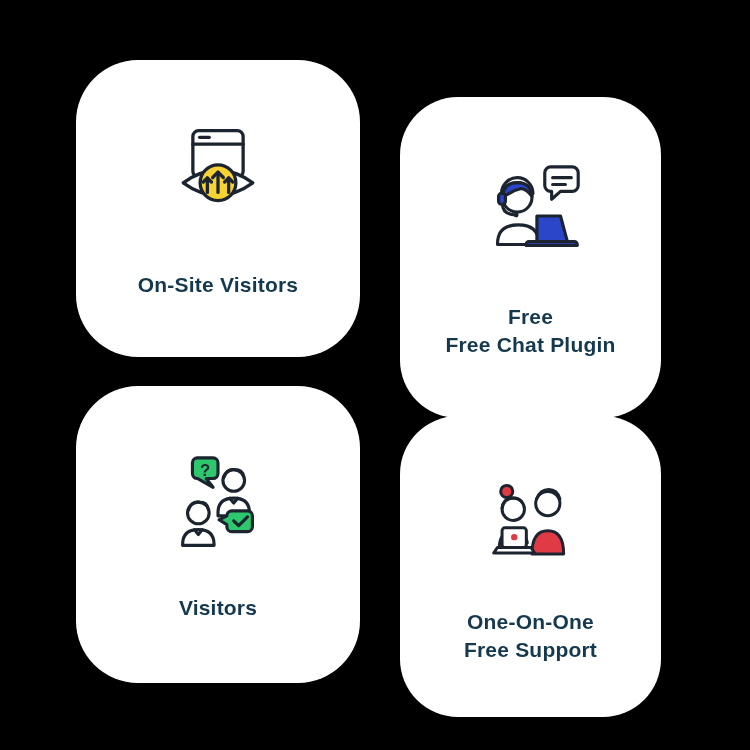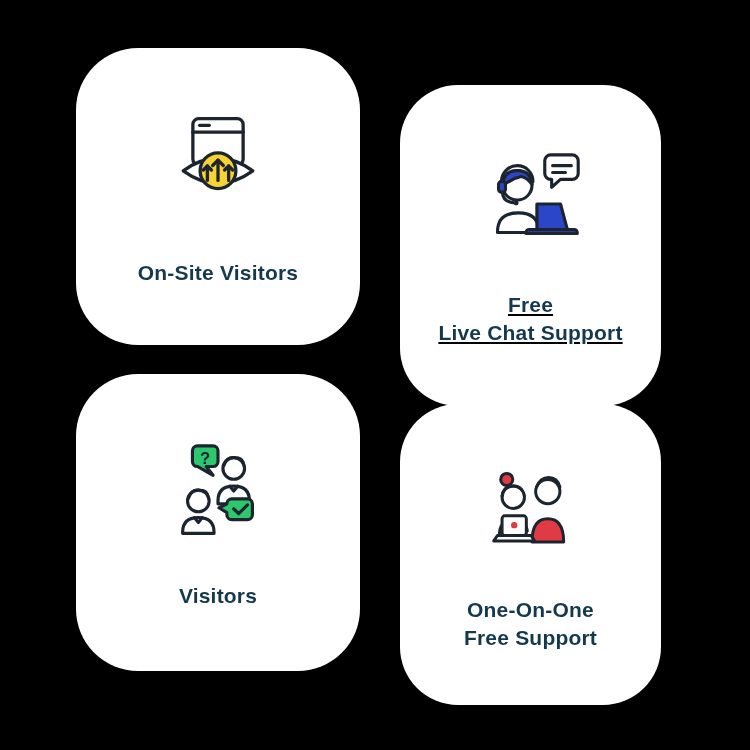--- a/index.html
+++ b/index.html
@@ -3,42 +3,42 @@
 <meta charset="utf-8">
 <style>
   html,body { margin:0; padding:0; }
   body {
     width:750px; height:750px;
     background:#000000;
     font-family:"Liberation Sans", sans-serif;
     position:relative;
     overflow:hidden;
   }
-  .stage { position:absolute; inset:0; }
+  .stage { position:absolute; inset:0;margin-top:12px; }
   .card {
     position:absolute;
     background:#ffffff;
     display:flex;
     flex-direction:column;
     align-items:center;
     justify-content:center;
     box-sizing:border-box;
   }
   .card .icon { display:block; }
   .card .title {
     font-weight:700;
     font-size:21px;
     line-height:1.33;
     letter-spacing:0.2px;
     color:#14394e;
     text-align:center;
   }
   
   #card-1 { left:76px;  top:48px;  width:284px; height:297px; border-radius:62px; gap:36px; }
-  #card-2 { left:400px; top:85px;  width:261px; height:321px; border-radius:58px; gap:28px;text-decoration:underline; }
+  #card-2 { left:400px; top:85px;  width:261px; height:321px; border-radius:58px; gap:28px; }
   #card-3 { left:76px;  top:374px; width:284px; height:297px; border-radius:62px; gap:28px; }
   #card-4 { left:400px; top:404px; width:261px; height:301px; border-radius:58px; gap:26px; }
   #card-1 .icon { width:116px; height:116px; }
   #card-2 .icon { width:118px; height:118px; }
   #card-3 .icon { width:118px; height:118px; }
   #card-4 .icon { width:112px; height:112px; }
 </style>
 </head>
 <body>
 
@@ -77,21 +77,21 @@
         <path d="M30 37 a16 16 0 0 1 32 0"></path>
         <rect x="27" y="37" width="7" height="11" rx="3" fill="#2b46c8"></rect>
         <path d="M31 48 q0 10 13 11"></path>
         <circle cx="45" cy="59" r="2.4" fill="#1c2430" stroke="none"></circle>
         <path d="M66 60 h24 l7 26 h-31 z" fill="#2b46c8"></path>
         <path d="M58 86 h46 a3 3 0 0 1 3 3 v1 h-52 v-1 a3 3 0 0 1 3 -3 z" fill="#2b46c8"></path>
       </g>
     </svg>
     <div class="title">
       <div>Free</div>
-      <div>Live Chat Support</div>
+      <div>Free Chat Plugin</div>
     </div>
   </div>
 
   <div class="card" id="card-3">
     <svg class="icon" viewBox="0 0 120 120">
       <g fill="none" stroke="#1c2430" stroke-width="3.2" stroke-linecap="round" stroke-linejoin="round">
         <path d="M60 66 q0 -15 16 -15 q16 0 16 15 v3 h-32 z" fill="#ffffff"></path>
         <circle cx="76" cy="33" r="11" fill="#ffffff"></circle>
         <path d="M66 30 q3 -9 11 -8 q8 0 9 7"></path>
         <path d="M72 51 l4 5 l4 -5"></path>

